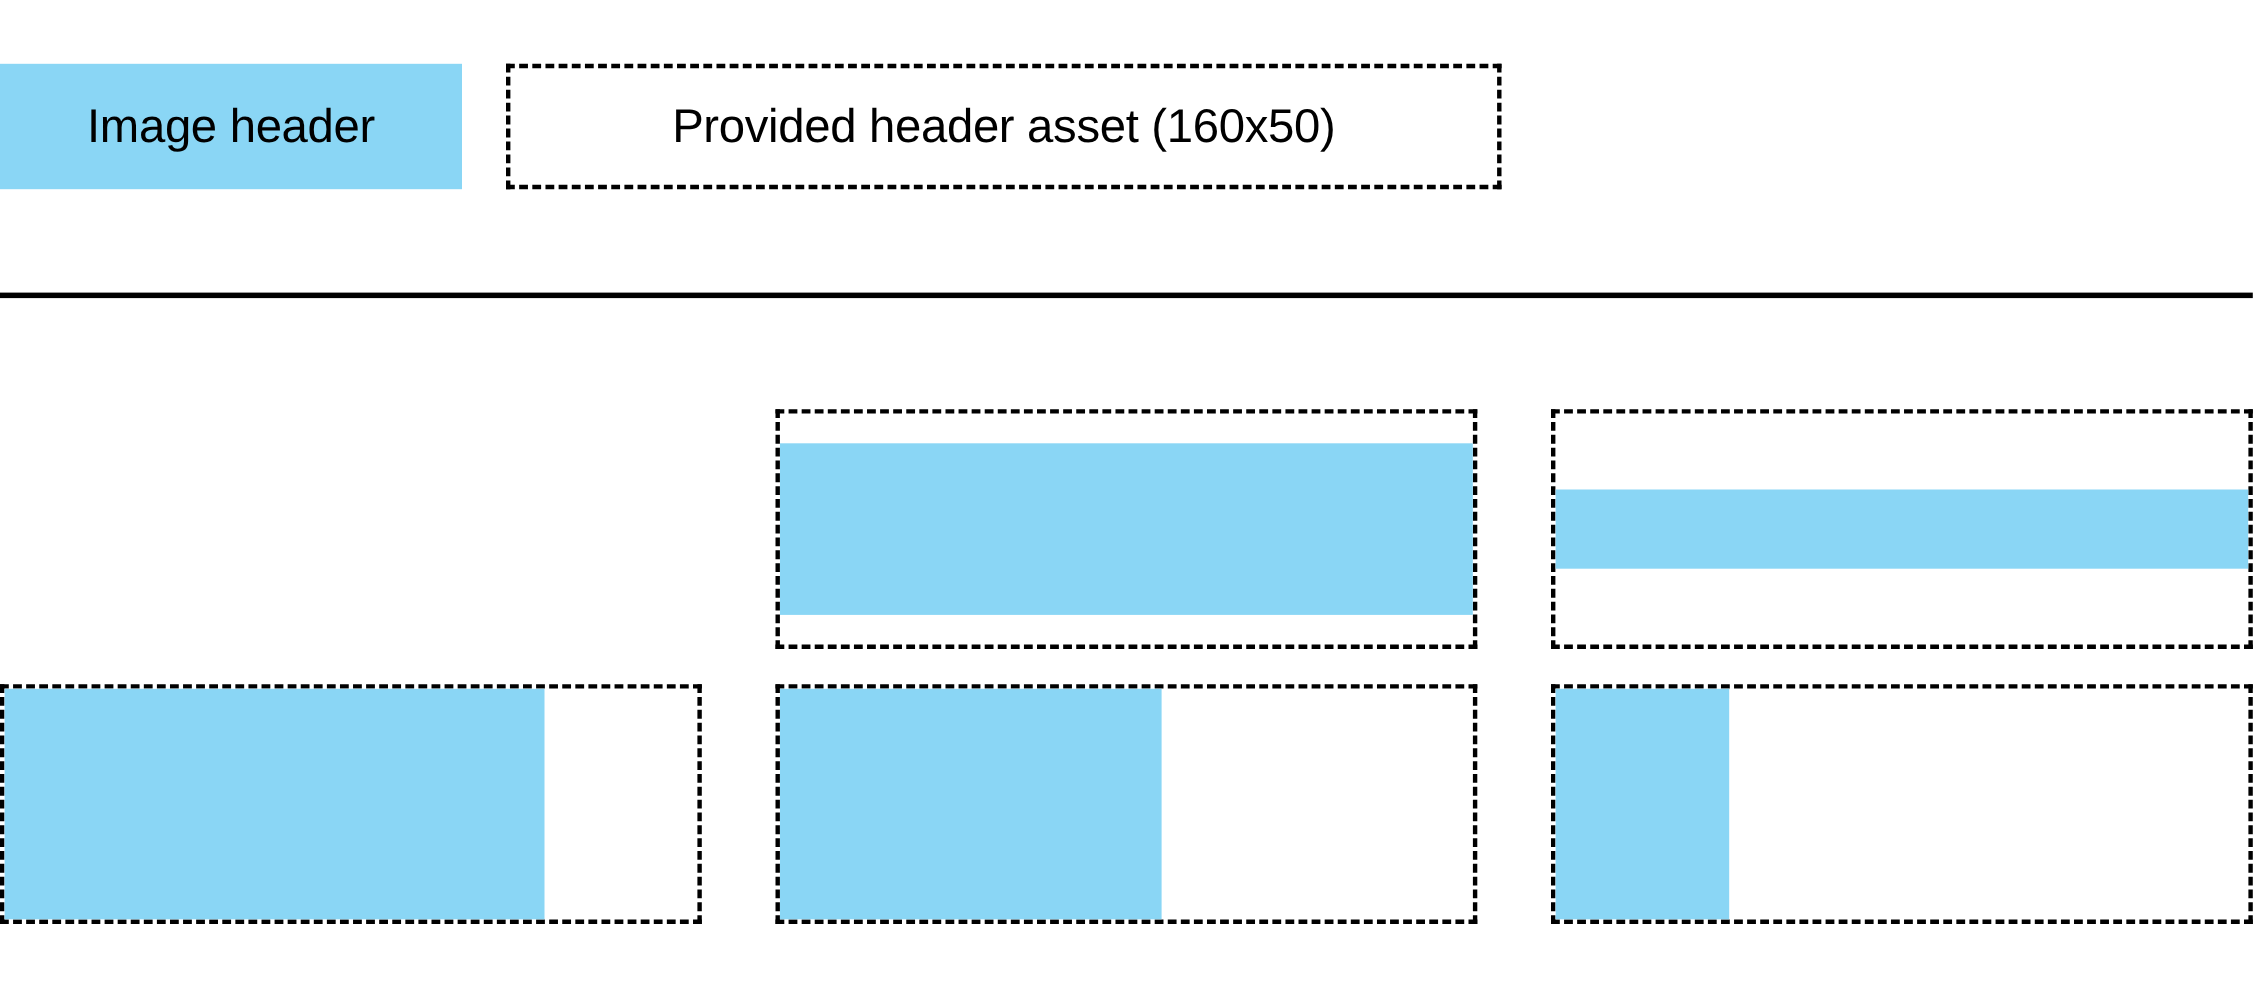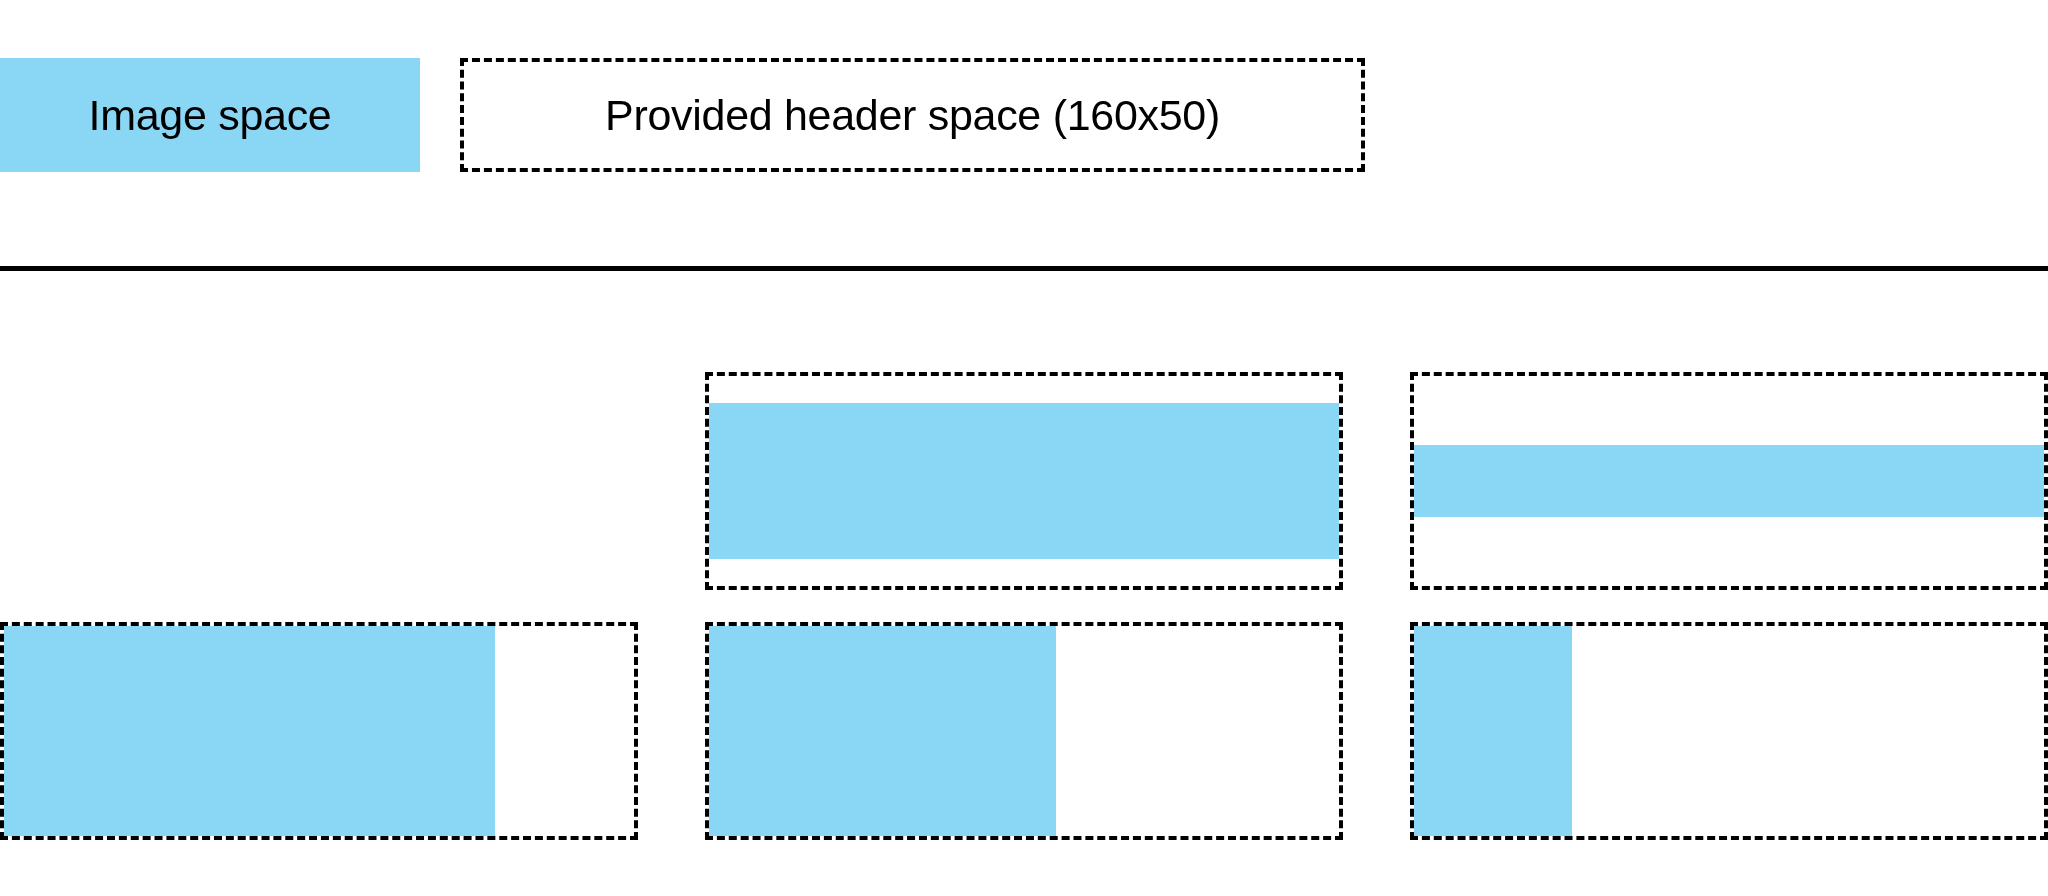--- a/index.html
+++ b/index.html
@@ -136,25 +136,25 @@
   }
 </style>
 </head>
 <body>
 
 <div id="canvas">
 
   <div id="header-row">
 
     <div class="image-asset-block">
-      <span class="image-asset-label">Image space</span>
+      <span class="image-asset-label">Image header</span>
     </div>
 
     <div class="header-space-box">
-      <span class="header-space-label">Provided header space (160x50)</span>
+      <span class="header-space-label">Provided header asset (160x50)</span>
     </div>
 
   </div>
 
   <div id="divider"></div>
 
   <div id="spec-grid">
 
     <div class="spec-row row-1">
 

